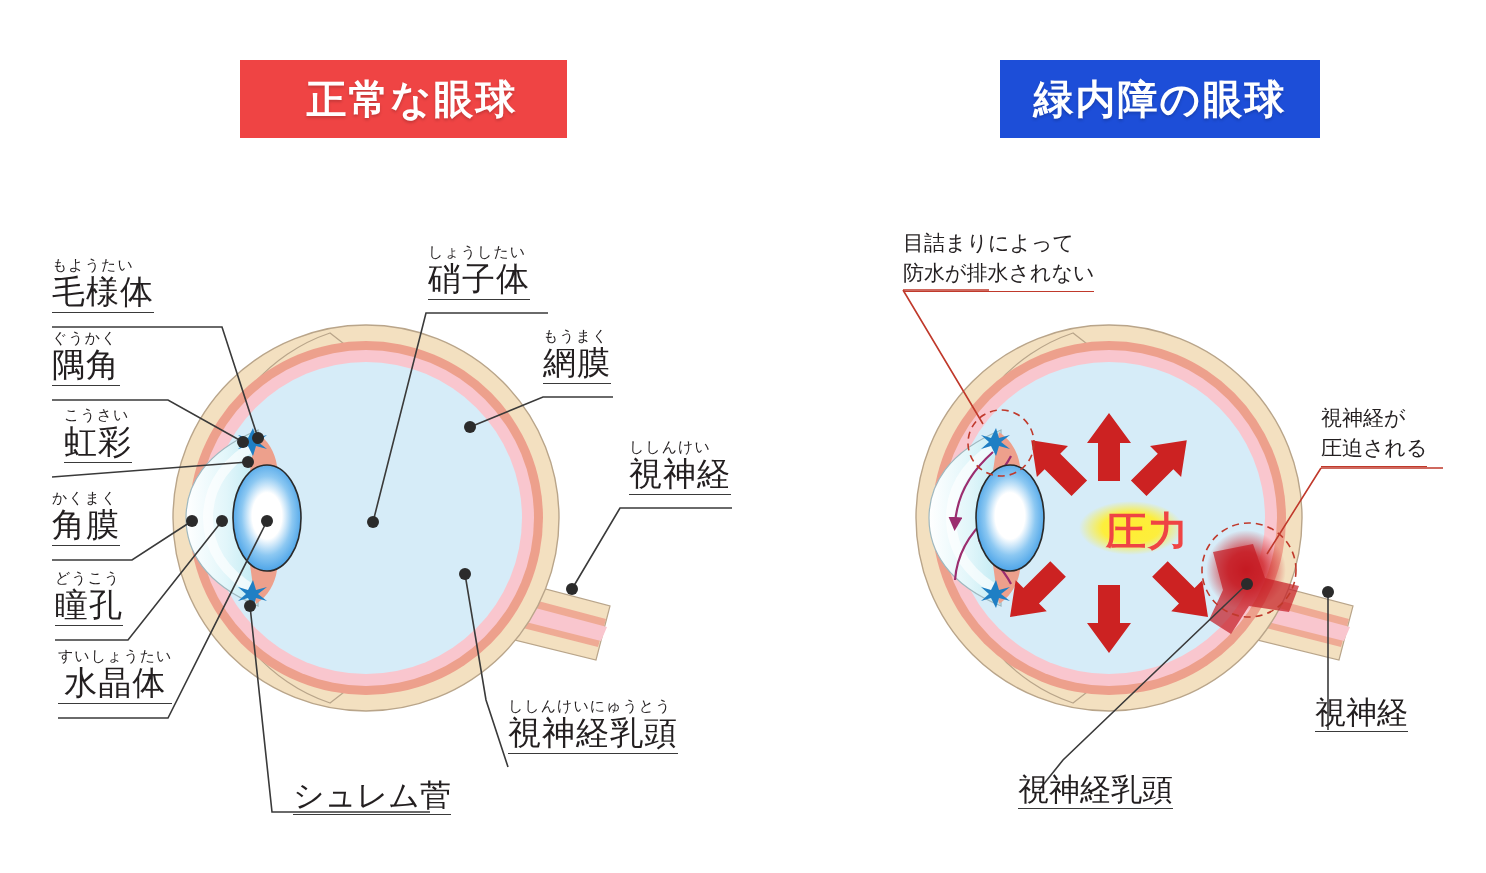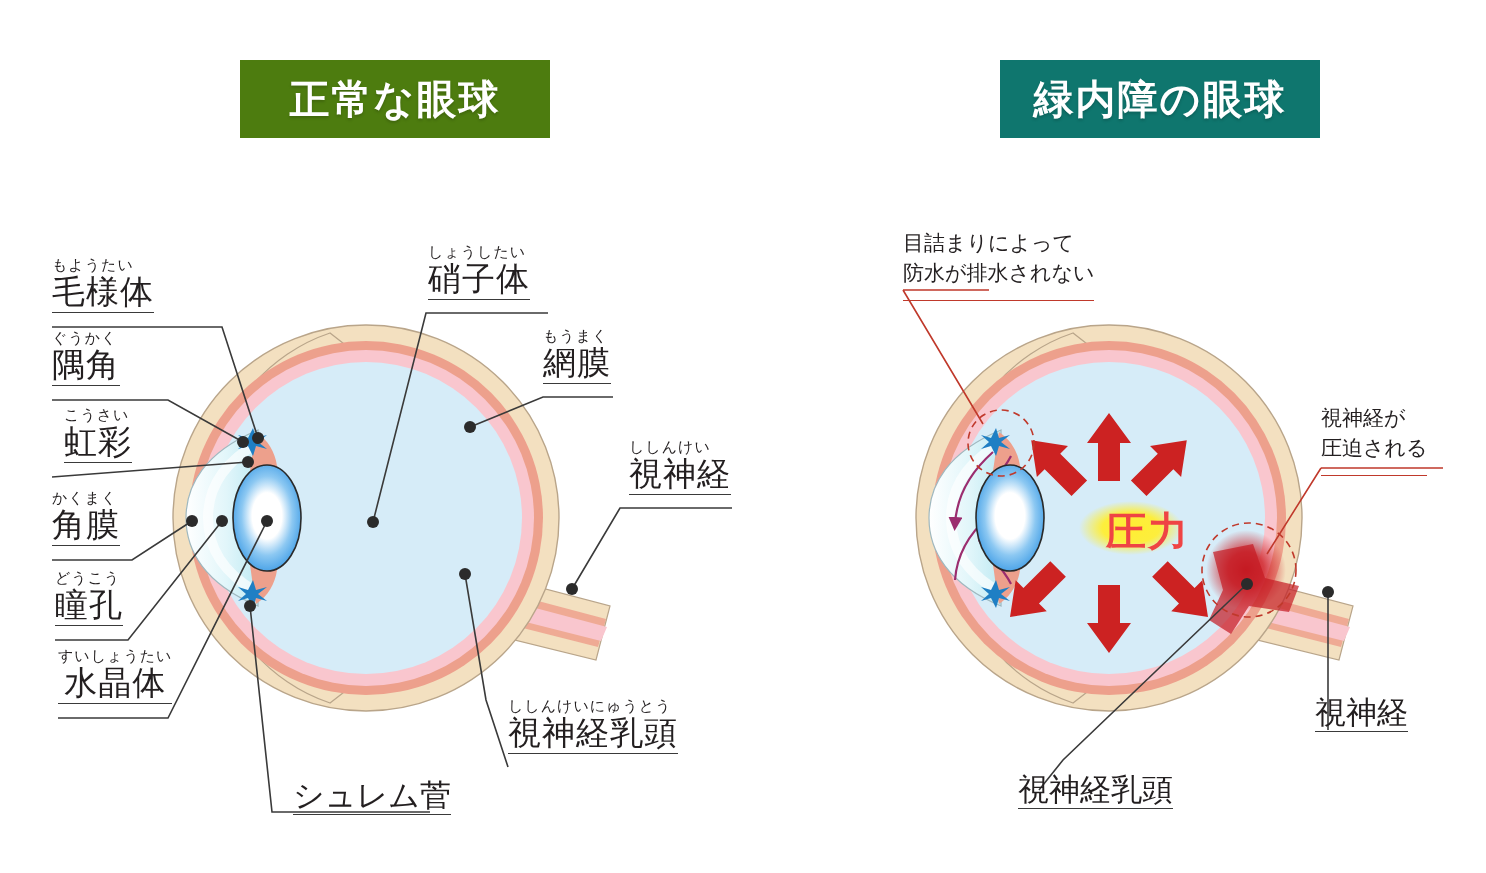--- a/index.html
+++ b/index.html
@@ -6,32 +6,32 @@
   body{width:1486px;height:873px;position:relative;overflow:hidden;
        font-family:"DejaVu Sans","Liberation Sans",sans-serif;color:#231f20;}
 
   .panel{position:absolute;top:0;height:873px;width:743px;}
   #panel-normal{left:0;}
   #panel-glaucoma{left:743px;}
 
   .title-chip{position:absolute;display:flex;align-items:center;justify-content:center;
     color:#ffffff;font-weight:bold;font-size:40px;letter-spacing:2px;
     text-shadow:0 2px 3px rgba(0,0,0,.18);}
-  #title-normal{left:240px;top:60px;width:310px;height:78px;background:#4d7c0f;}
-  #title-glaucoma{left:1000px;top:60px;width:320px;height:78px;background:#0f766e;}
+  #title-normal{left:240px;top:60px;width:310px;height:78px;background:#ef4444;padding-left:17px;}
+  #title-glaucoma{left:1000px;top:60px;width:320px;height:78px;background:#1d4ed8;}
 
   
   .label{position:absolute;white-space:nowrap;}
   .label .ruby{display:block;font-size:15px;line-height:15px;letter-spacing:1px;
       color:#231f20;margin-bottom:1px;}
   .label .main{display:block;font-size:33px;line-height:36px;letter-spacing:1px;color:#231f20;}
   .label.ul .main{border-bottom:1.6px solid #3a3a3a;padding-bottom:2px;text-align:center;}
 
   .note{position:absolute;white-space:nowrap;font-size:21px;line-height:30px;color:#231f20;}
-  .note.red-ul{border-bottom:1.6px solid #c0392b;padding-bottom:12px;}
+  .note.red-ul{border-bottom:1.6px solid #c0392b;padding-bottom:3px;}
 
   .plain{position:absolute;white-space:nowrap;font-size:31px;line-height:34px;color:#231f20;}
   .plain.ul{border-bottom:1.6px solid #3a3a3a;padding-bottom:2px;}
 
   svg{position:absolute;left:0;top:0;overflow:visible;}
   .lead{stroke:#3a3a3a;stroke-width:1.6;fill:none;}
   .lead-red{stroke:#c0392b;stroke-width:1.6;fill:none;}
   .dot{fill:#2b2b2b;}
 </style>
 </head>

